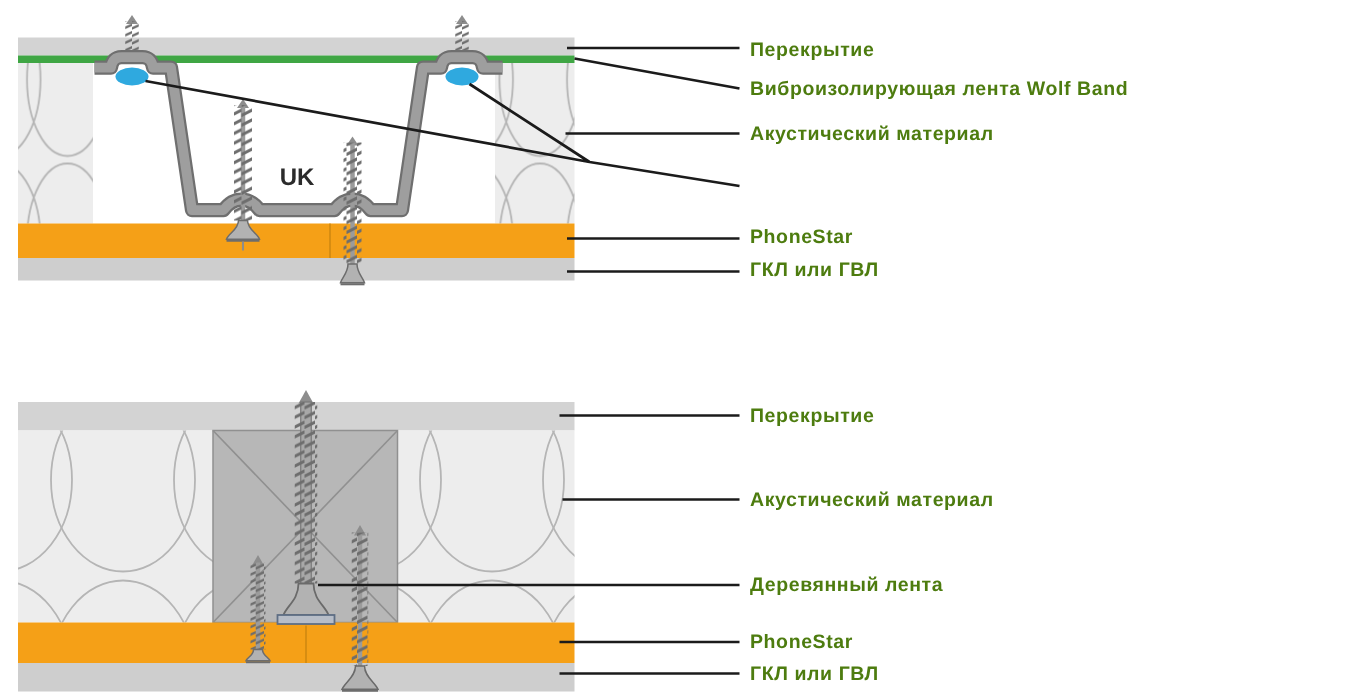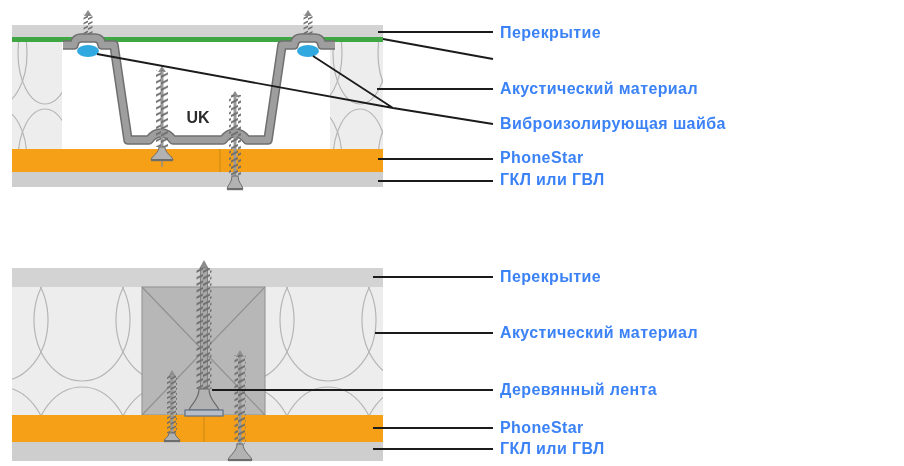--- a/index.html
+++ b/index.html
@@ -8,23 +8,23 @@
     width:904px;height:466px;
     background:#ffffff;
     font-family:"Liberation Sans", sans-serif;
     overflow:hidden;
   }
   .stage svg{position:absolute;left:0;top:0;}
   .lbl{
     position:absolute;
     left:500px;
     height:24px;line-height:24px;
-    font-size:16px;font-weight:bold;
+    font-size:13px;font-weight:bold;
     letter-spacing:0.4px;
-    color:#3b82f6;
+    color:#4d7c0f;
     white-space:nowrap;
   }
 </style>
 </head>
 <body>
 
 <div class="stage">
 
   <svg width="904" height="466" viewBox="0 0 904 466">
     <defs>
@@ -158,22 +158,22 @@
 
       <path d="M373,277 H493"></path>
       <path d="M375,333 H493"></path>
       <path d="M212,390 H493"></path>
       <path d="M373,428 H493"></path>
       <path d="M373,449 H493"></path>
     </g>
   </svg>
 
   <div class="lbl" style="top:21px">Перекрытие</div>
+  <div class="lbl" style="top:47px">Виброизолирующая лента Wolf Band</div>
   <div class="lbl" style="top:77px">Акустический материал</div>
-  <div class="lbl" style="top:112px">Виброизолирующая шайба</div>
   <div class="lbl" style="top:146px">PhoneStar</div>
   <div class="lbl" style="top:168px">ГКЛ или ГВЛ</div>
 
   <div class="lbl" style="top:265px">Перекрытие</div>
   <div class="lbl" style="top:321px">Акустический материал</div>
   <div class="lbl" style="top:378px">Деревянный лента</div>
   <div class="lbl" style="top:416px">PhoneStar</div>
   <div class="lbl" style="top:437px">ГКЛ или ГВЛ</div>
 </div>
 

